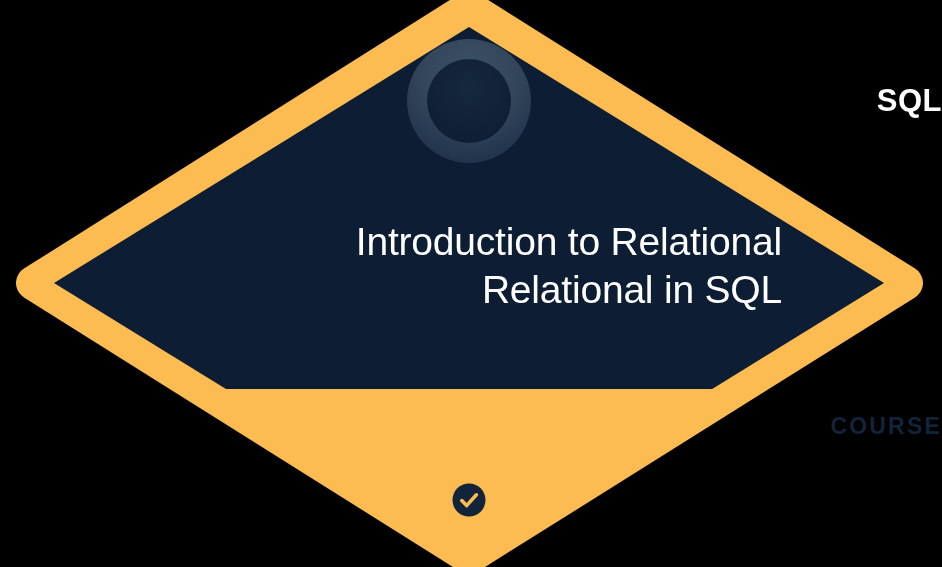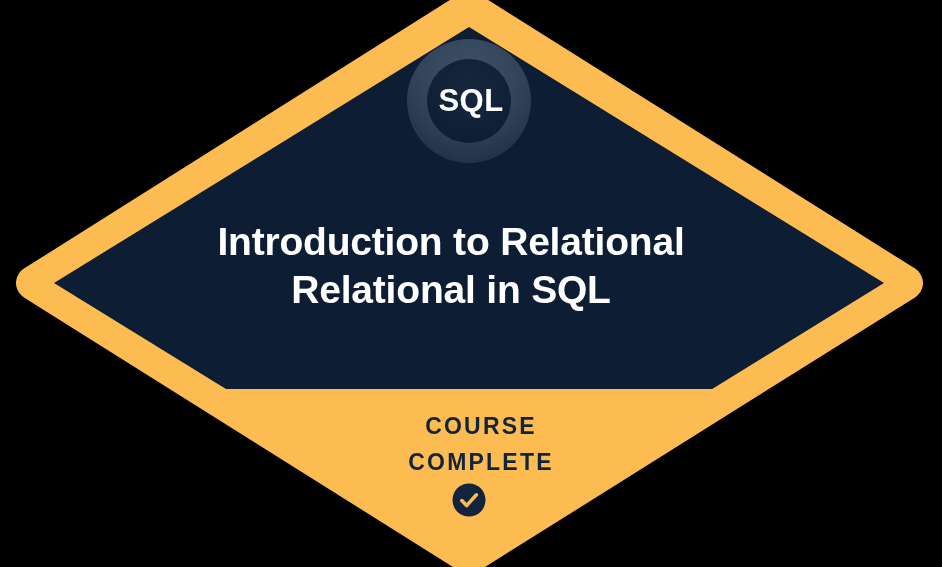--- a/index.html
+++ b/index.html
@@ -29,41 +29,41 @@
     width: 942px;
     height: 567px;
     display: block;
   }
 
   
   .overlay {
     position: absolute;
     left: 0;
     width: 942px;
-    text-align: center;
+    text-align: right;
     pointer-events: none;
   }
 
   #sql-ring-label {
     top: 80px;
     font-size: 31px;
     font-weight: bold;
     letter-spacing: 0.5px;
     color: #ffffff;
     line-height: 42px;
   }
 
   #course-title {
     top: 218px;
     font-size: 39px;
-    font-weight: bold;
+    font-weight: normal;
     color: #ffffff;
     line-height: 48px;
     letter-spacing: -0.2px;
-    padding: 0 100px;
+    padding: 0 80px;
     width: 702px;
   }
   #course-title .title-line {
     display: block;
     white-space: nowrap;
   }
 
   #completion-status {
     top: 408px;
     font-size: 23px;
@@ -131,16 +131,15 @@
 
   <div class="overlay" id="sql-ring-label">SQL</div>
 
   <div class="overlay" id="course-title">
     <span class="title-line">Introduction to Relational</span>
     <span class="title-line">Relational in SQL</span>
   </div>
 
   <div class="overlay" id="completion-status">
     <span class="status-line">COURSE</span>
-    <span class="status-line">COMPLETE</span>
   </div>
 
 </div>
 
 </body></html>

